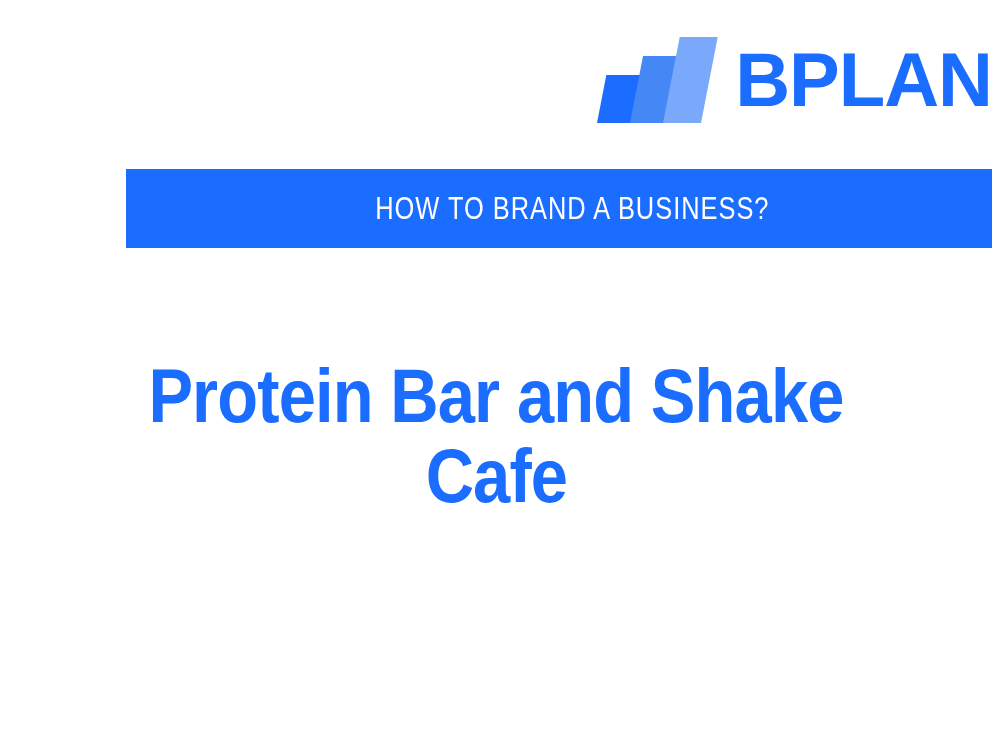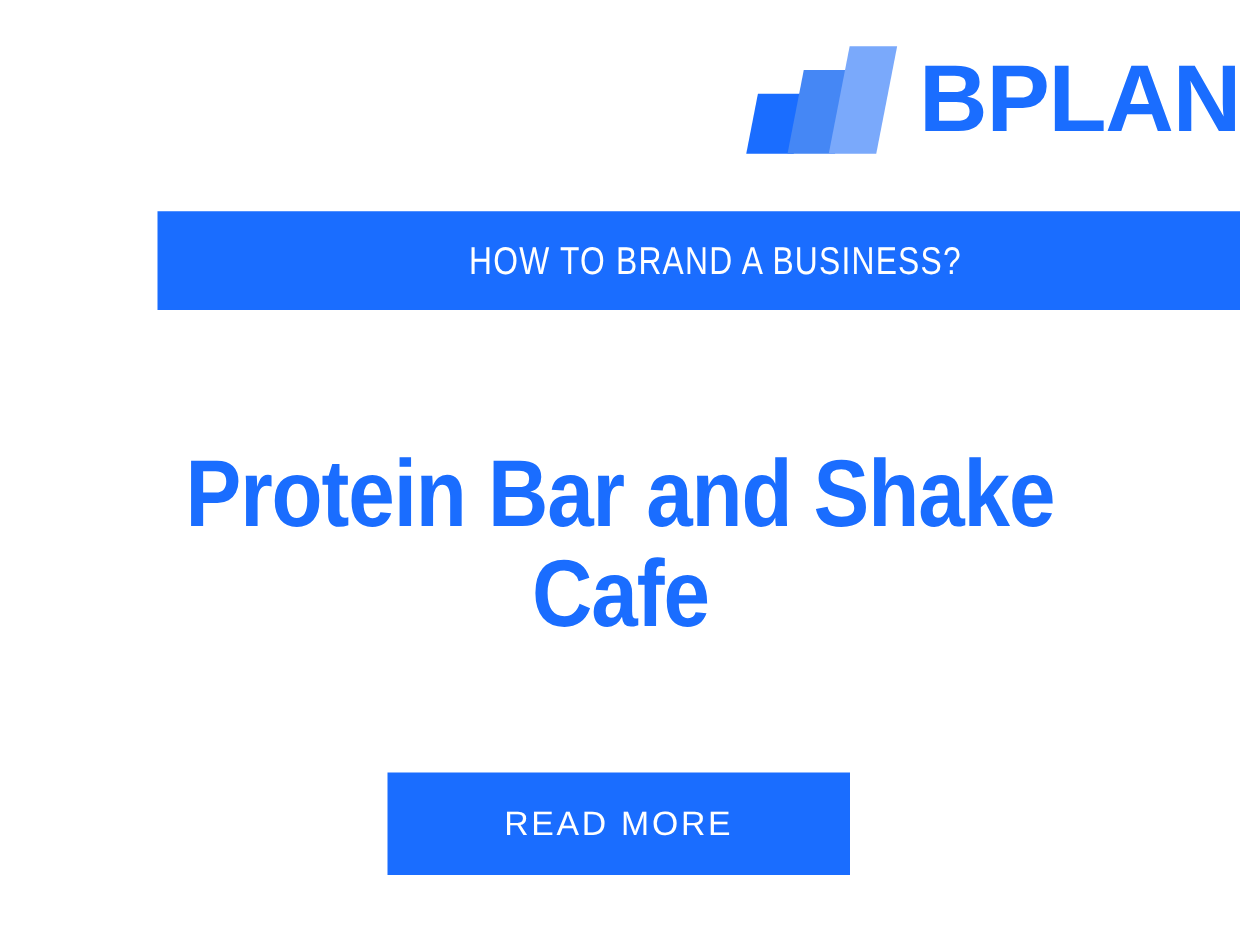--- a/index.html
+++ b/index.html
@@ -164,17 +164,14 @@
 
   <div class="banner">
     <span class="banner-text">HOW TO BRAND A BUSINESS?</span>
   </div>
 
   <div class="headline">
     <span class="headline-inner">Protein Bar and Shake</span>
     <span class="headline-inner">Cafe</span>
   </div>
 
-  <button class="cta-button">
-    <span class="cta-label">READ MORE</span>
-  </button>
 
 </div>
 
 </body></html>

